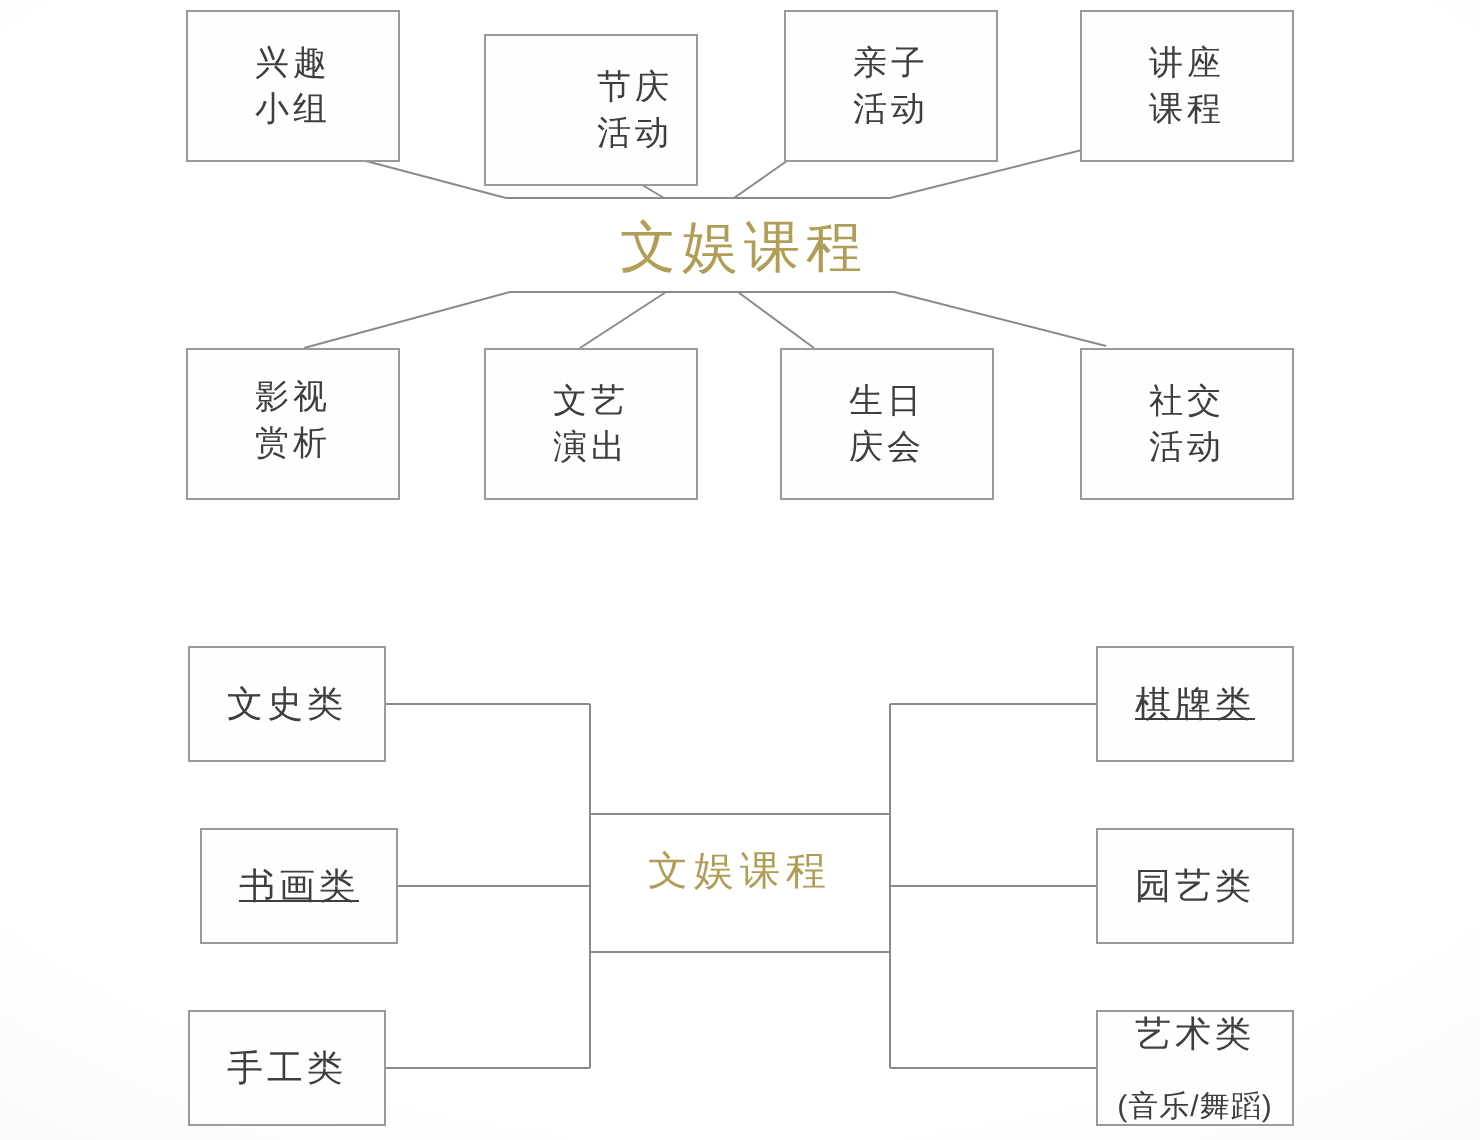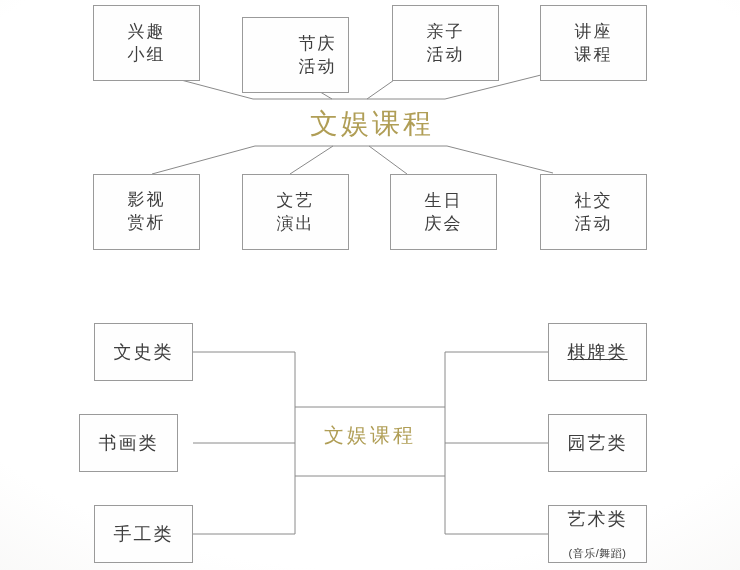--- a/index.html
+++ b/index.html
@@ -39,21 +39,21 @@
     box-sizing: border-box;
   }
   .node .label {
     white-space: pre-line;
     font-size: 17px;
     line-height: 1.38;
     letter-spacing: 2px;
     font-weight: 500;
   }
   .node .sublabel {
-    font-size: 11px;
+    font-size: 15px;
     letter-spacing: 0.5px;
     margin-top: 15px;
     color: var(--text, #3e3e3e);
   }
   .node.small-row { width: 107px; height: 76px; }
   .node.cat { width: 99px; height: 58px; }
   .node.cat .label { font-size: 18px; }
 
   
   .n-t1 { left: 93px;  top: 5px; }
@@ -61,21 +61,21 @@
   .n-t3 { left: 392px; top: 5px; }
   .n-t4 { left: 540px; top: 5px; }
   
   .n-b1 { left: 93px;  top: 174px; font-family: Liberation Mono, monospace; }
   .n-b2 { left: 242px; top: 174px; }
   .n-b3 { left: 390px; top: 174px; }
   .n-b4 { left: 540px; top: 174px; }
 
   
   .n-l1 { left: 94px; top: 323px; }
-  .n-l2 { left: 79px; top: 414px; }
+  .n-l2 { left: 100px; top: 414px; text-decoration: underline; }
   .n-l3 { left: 94px; top: 505px; }
   
   .n-r1 { left: 548px; top: 323px; text-decoration: underline; }
   .n-r2 { left: 548px; top: 414px; }
   .n-r3 { left: 548px; top: 505px; }
 
   .center-title {
     position: absolute;
     text-align: center;
     color: var(--accent-gold, #b09e56);

